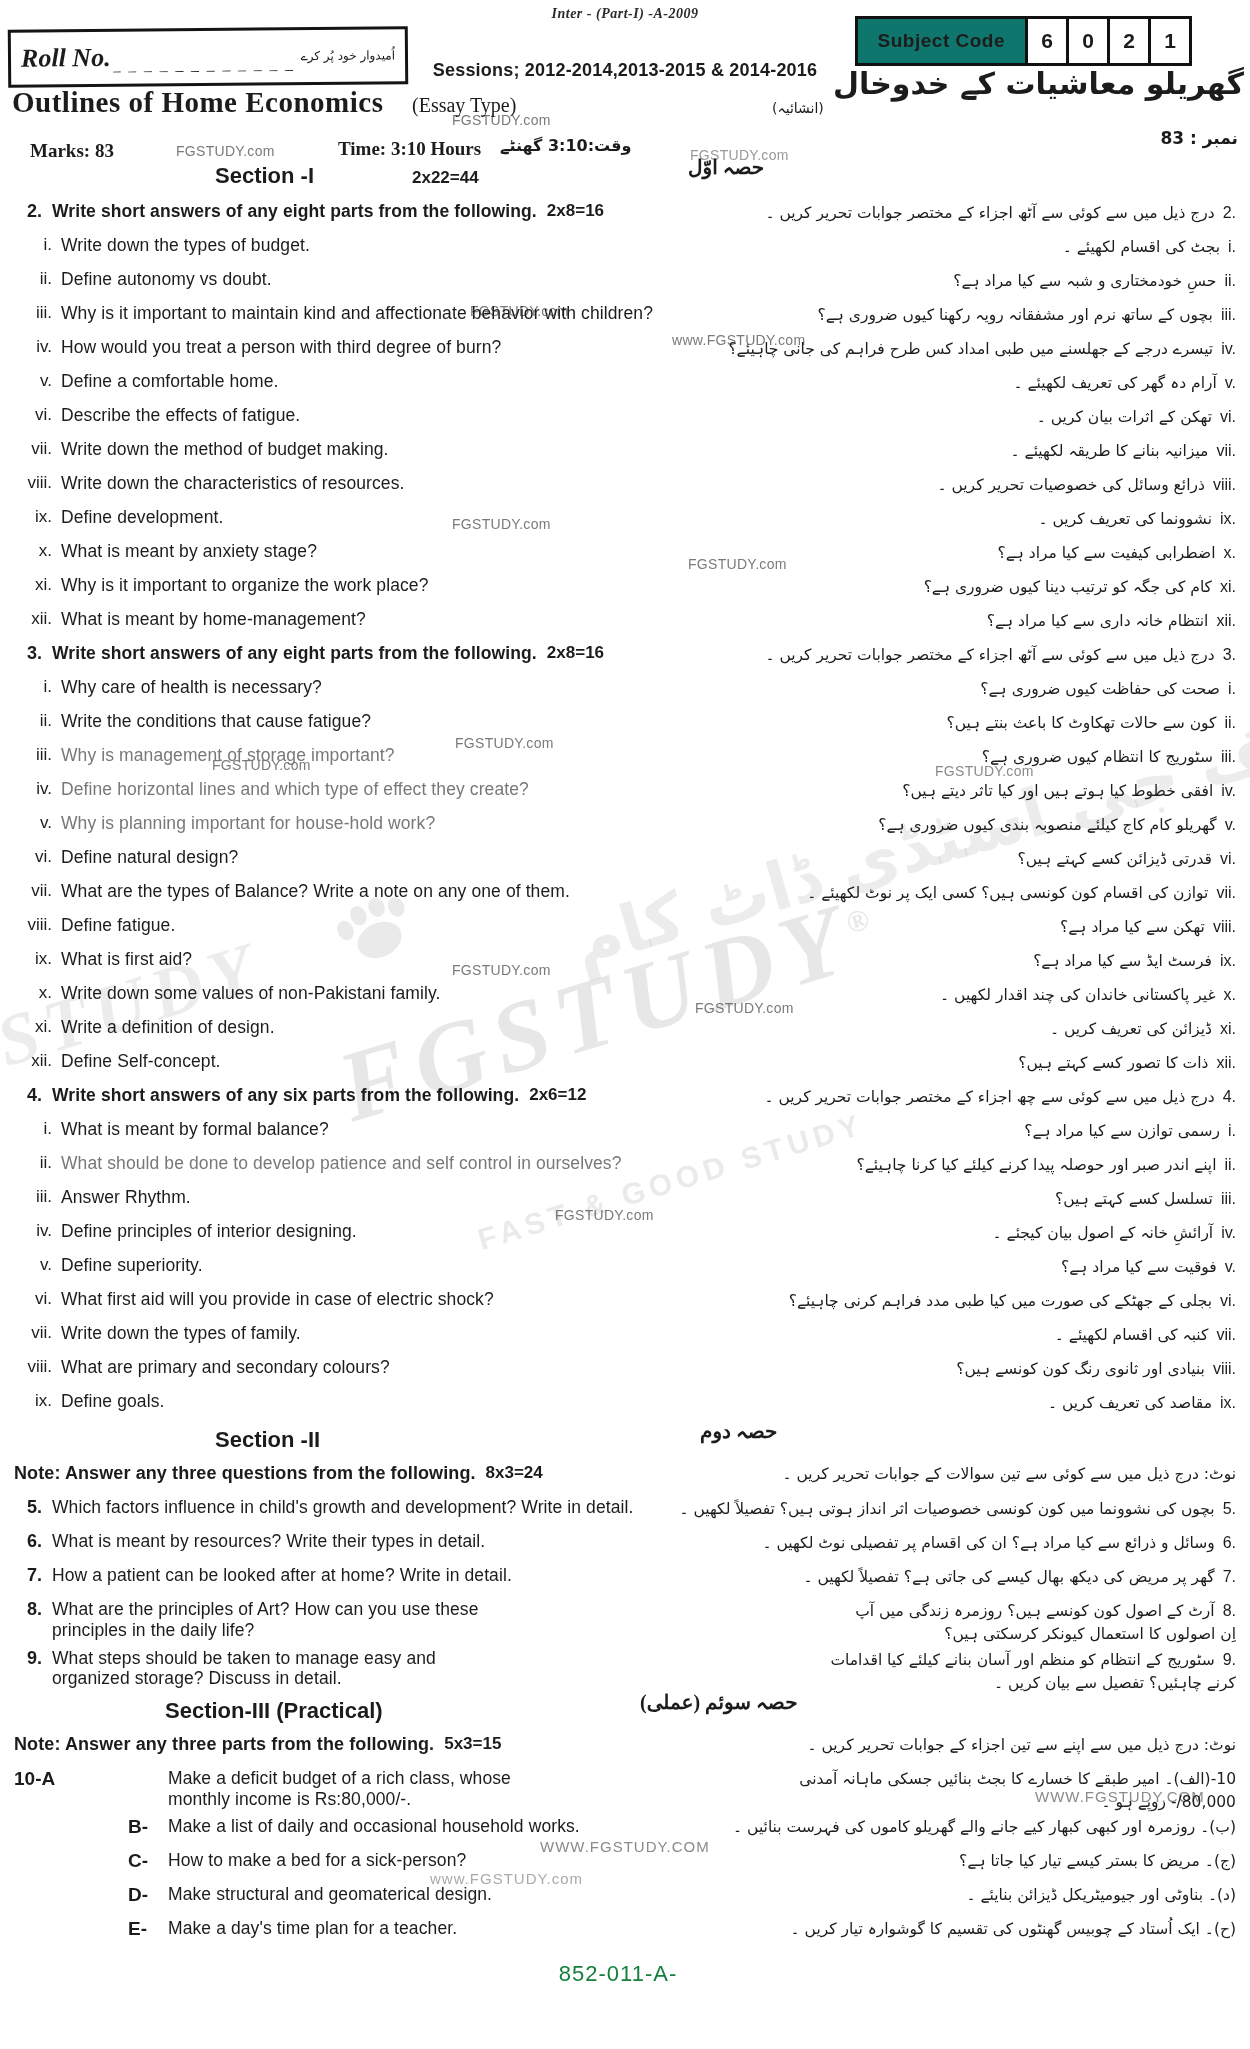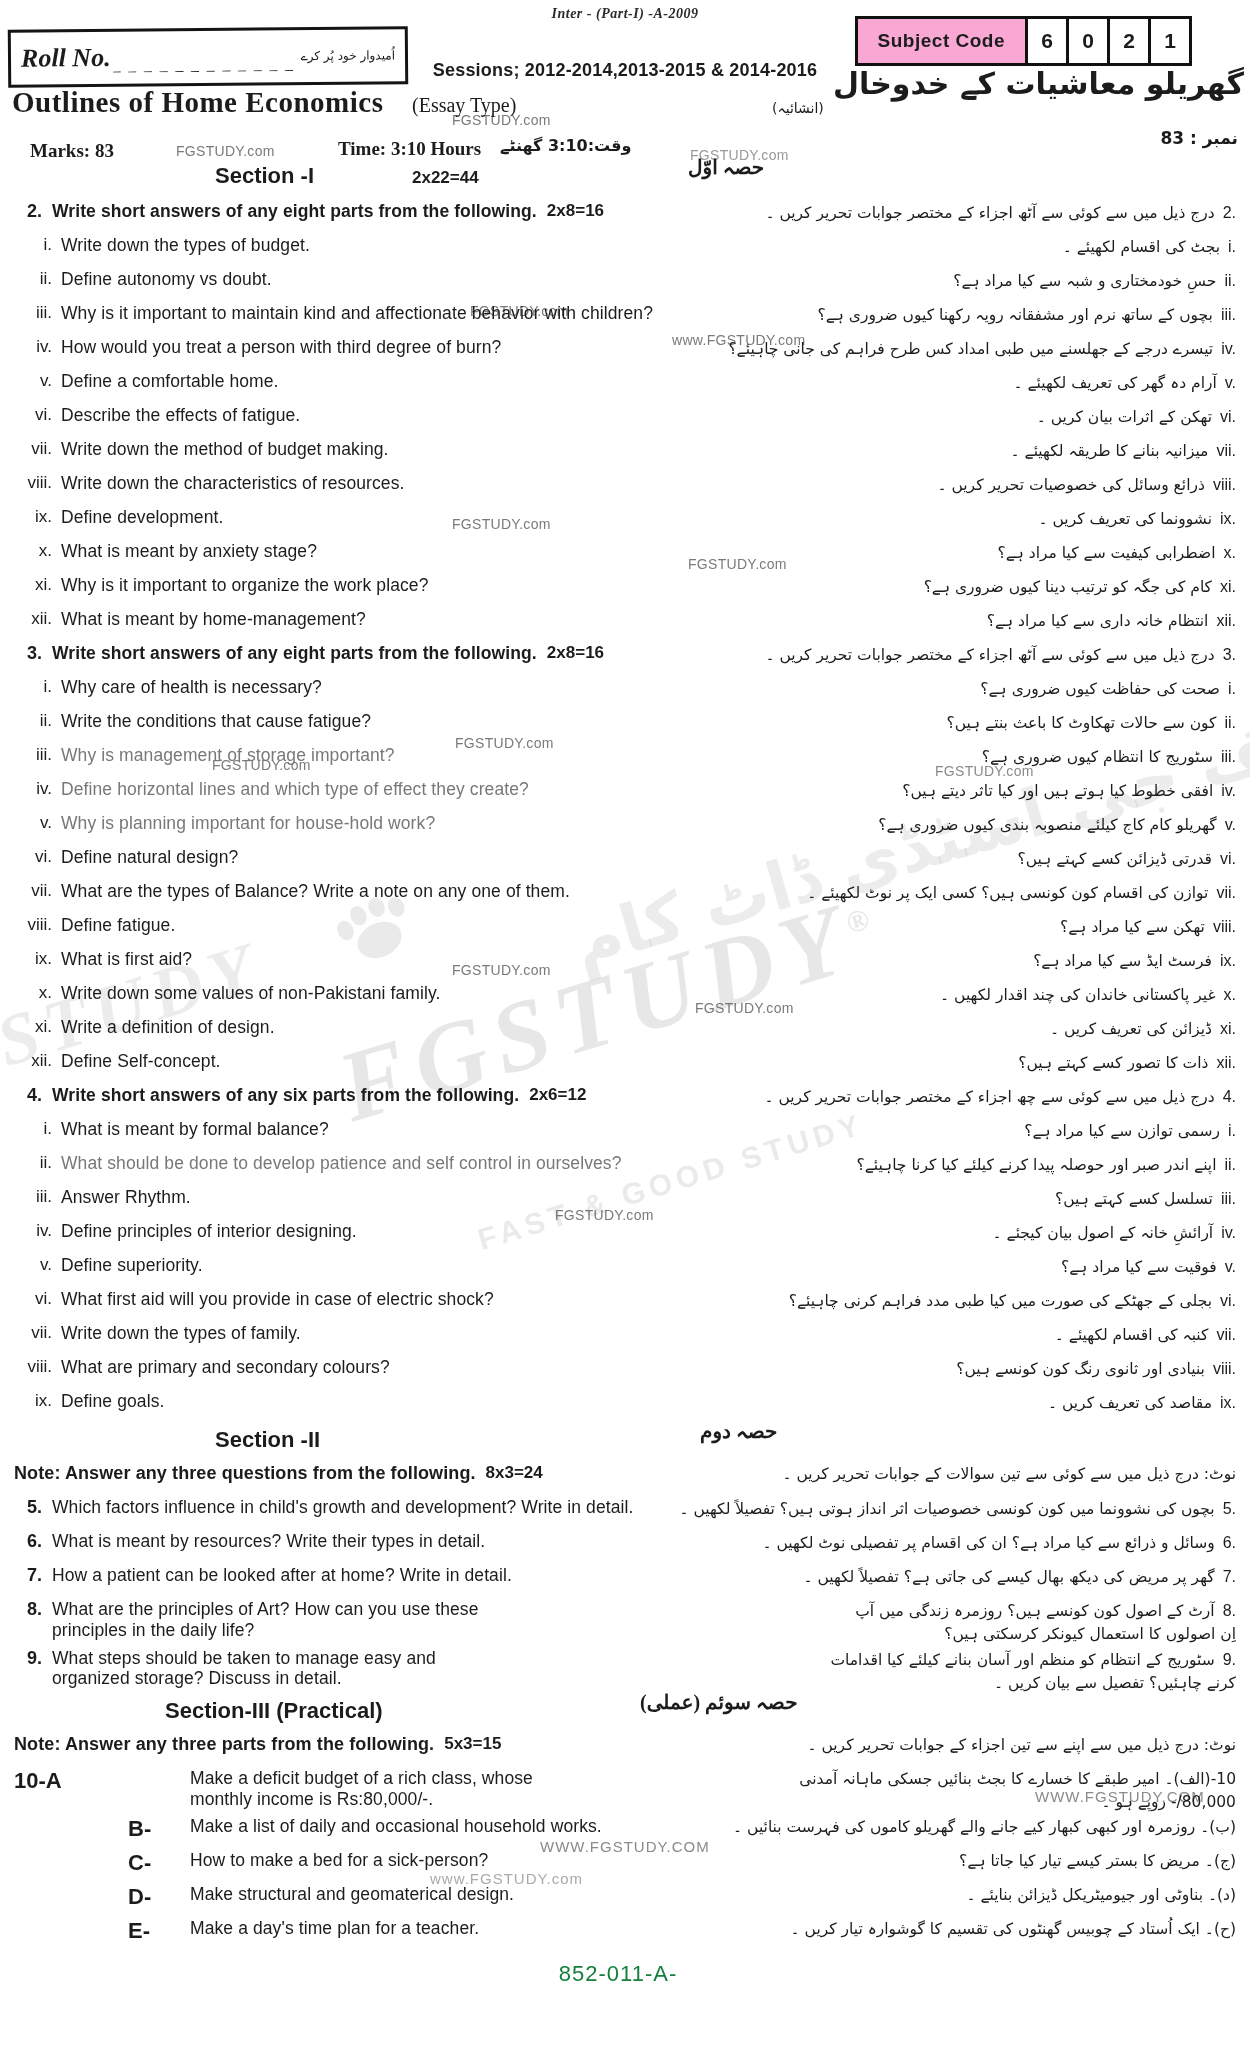--- a/index.html
+++ b/index.html
@@ -30,42 +30,42 @@
   .hdr{position:absolute;inset:0;z-index:2;}
   .topnote{position:absolute;top:6px;left:0;right:0;text-align:center;
            font:italic bold 14px "Liberation Serif", serif;color:#2a2a2a;letter-spacing:0.5px;}
   .rollbox{position:absolute;left:8px;top:28px;width:400px;height:58px;border:3px solid #141414;
            display:flex;align-items:center;padding:0 10px;box-sizing:border-box;transform:rotate(-0.5deg);}
   .roll-label{font:italic bold 26px "Liberation Serif", serif;white-space:nowrap;}
   .roll-line{flex:1;margin:14px 4px 0 2px;font-size:14px;letter-spacing:2px;color:#222;white-space:nowrap;overflow:hidden;}
   .roll-ur{font-family:"DejaVu Sans", sans-serif;font-size:12px;direction:rtl;white-space:nowrap;}
   .sc-wrap{position:absolute;right:58px;top:16px;display:flex;height:50px;}
   .sc-label{border:3px solid #111;display:flex;align-items:center;padding:0 20px;
-            font-weight:bold;font-size:19px;letter-spacing:0.5px;background:#f9a8d4;}
+            font-weight:bold;font-size:19px;letter-spacing:0.5px;background:#0f766e;}
   .sc-cell{border:3px solid #111;margin-left:-3px;width:38px;display:flex;align-items:center;
            justify-content:center;font-weight:bold;font-size:21px;background:#fff;}
   .sessions{position:absolute;top:60px;left:0;right:0;text-align:center;font-weight:bold;
             font-size:18px;letter-spacing:0.2px;}
   .title-en{position:absolute;left:12px;top:86px;font:bold 29px "Liberation Serif", serif;letter-spacing:0.5px;}
   .title-type{position:absolute;left:412px;top:94px;font:20px "Liberation Serif", serif;}
   .title-ur{position:absolute;right:6px;top:66px;direction:rtl;font-family:"DejaVu Sans", sans-serif;
             font-size:30px;font-weight:bold;white-space:nowrap;}
   .title-type-ur{position:absolute;left:772px;top:100px;direction:rtl;font-family:"DejaVu Sans", sans-serif;font-size:14px;}
   .marks-en{position:absolute;left:30px;top:140px;font:bold 19px "Liberation Serif", serif;}
   .time-en{position:absolute;left:338px;top:138px;font:bold 19px "Liberation Serif", serif;}
   .time-ur{position:absolute;left:500px;top:136px;direction:rtl;font-family:"DejaVu Sans", sans-serif;
            font-size:16px;font-weight:bold;}
   .marks-ur{position:absolute;right:12px;top:128px;direction:rtl;font-family:"DejaVu Sans", sans-serif;
             font-size:17px;font-weight:bold;}
   
   .main{position:absolute;top:163px;left:0;right:0;z-index:1;padding-right:14px;}
   .row{display:flex;align-items:flex-start;min-height:33px;margin-bottom:1px;}
   .qno{flex:none;width:42px;text-align:right;padding-right:10px;font-weight:bold;font-size:18px;}
   .ino{flex:none;width:52px;text-align:right;padding-right:9px;font-size:17px;}
-  .pno{flex:none;width:190px;font-weight:bold;font-size:22px;box-sizing:border-box;}
+  .pno{flex:none;width:168px;font-weight:bold;font-size:19px;box-sizing:border-box;}
   .pA{padding-left:14px;} .pB{padding-left:128px;}
   .en{font-size:17.5px;line-height:1.18;white-space:pre-line;letter-spacing:0.1px;}
   .f1{flex:1 1 auto;}
   .b{font-weight:bold;}
   .light{color:#787878;}
   .mk{flex:none;font-weight:bold;font-size:17px;margin:0 10px;}
   .ur{flex:0 1 auto;margin-left:auto;direction:rtl;text-align:right;
       font-family:"DejaVu Sans", sans-serif;font-size:15.5px;line-height:1.5;
       max-width:555px;white-space:pre-line;}
   .wide .ur{max-width:660px;}

